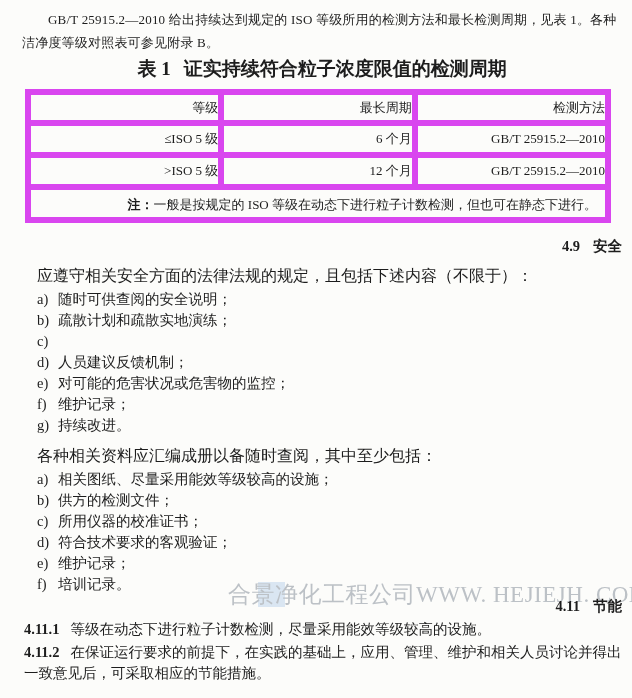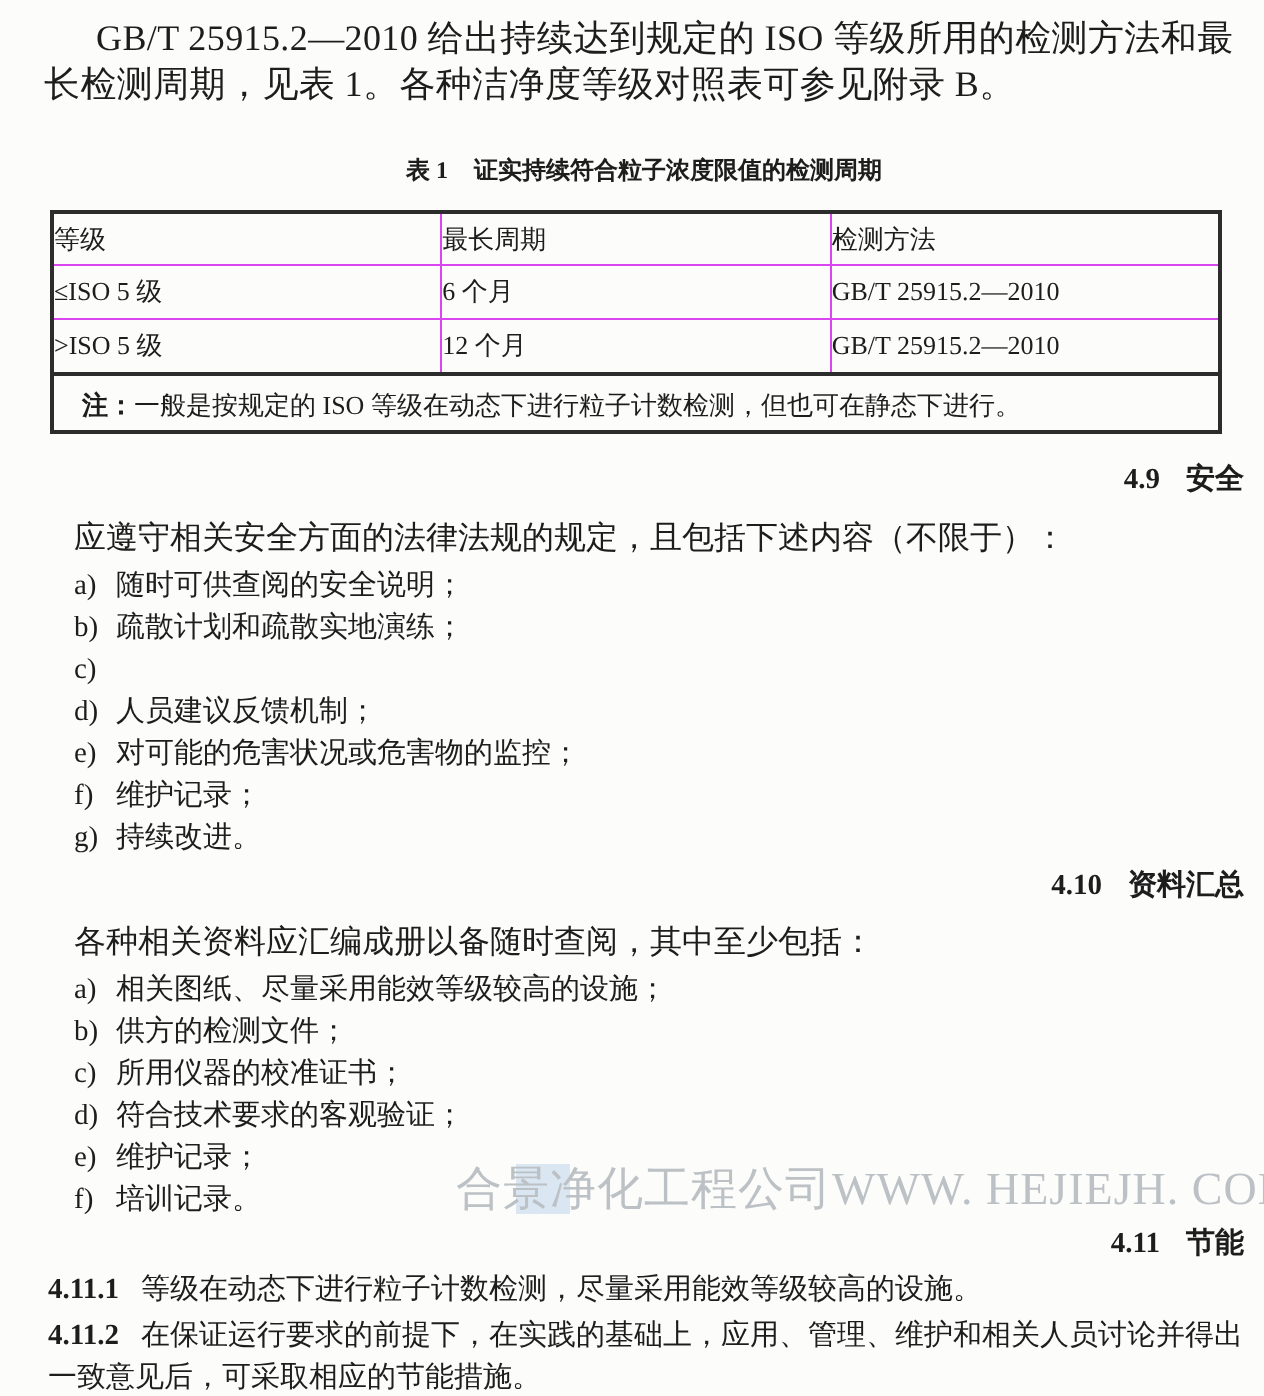--- a/index.html
+++ b/index.html
@@ -3,35 +3,35 @@
 <meta charset="utf-8">
 <style>
   html,body{margin:0;padding:0;background:#e9e9e7;}
   .page{
     position:relative;width:632px;height:698px;margin:0 auto;
     background:#fcfcfa;overflow:hidden;
     font-family:"Liberation Serif","DejaVu Serif",serif;
     color:#1d1d1d;
   }
   .content{position:relative;z-index:1;padding:8px 10px 0 22px;}
-  .intro{margin:0;font-size:18px;line-height:23px;text-indent:26px;letter-spacing:0.2px;}
-  .caption{text-align:center;font-weight:bold;font-size:12px;margin-top:22px;line-height:18px;}
+  .intro{margin:0;font-size:13px;line-height:23px;text-indent:26px;letter-spacing:0.2px;}
+  .caption{text-align:center;font-weight:bold;font-size:19px;margin-top:6px;line-height:18px;}
   .caption .cap-label{margin-right:13px;}
   table.t1{
     border-collapse:collapse;table-layout:fixed;
     margin:11px 0 0 3px;width:586px;font-size:13px;
     border:2px solid #2c2c2c;
   }
   table.t1 th, table.t1 td{
-    border:1px solid #d946ef;text-align:left;font-weight:normal;padding:0;
+    border:6px solid #d946ef;text-align:right;font-weight:normal;padding:0;
   }
   table.t1 th{height:25px;}
   table.t1 td{height:26px;}
   table.t1 .note-cell{
-    border-top:2px solid #2c2c2c;text-align:left;height:auto;
+    border-top:2px solid #2c2c2c;text-align:right;height:auto;
     padding:6px 8px 4px 14px;line-height:17px;
   }
   .note-label{font-weight:bold;}
   h2.sec{font-size:14.5px;font-weight:bold;margin:14px 0 0 3px;line-height:18px;text-align:right;}
   h2.sec .num{margin-right:13px;}
   h2.sec.sec-410{margin-top:4px;}
   h2.sec.sec-411{margin-top:2px;}
   .spara{margin:9px 0 0 15px;font-size:16px;line-height:23px;}
   .spara.sp2{margin-top:8px;}
   .list{margin:2px 0 0 15px;font-size:14.5px;}
@@ -121,23 +121,20 @@
       <div class="li">
         <span class="lt">f)</span>
           <span>维护记录；</span>
       </div>
       <div class="li">
         <span class="lt">g)</span>
           <span>持续改进。</span>
       </div>
     </div>
 
-    <h2 class="sec sec-410">
-      <span class="num">4.10</span><span>资料汇总</span>
-    </h2>
     <p class="spara sp2">各种相关资料应汇编成册以备随时查阅，其中至少包括：</p>
     <div class="list">
       <div class="li">
         <span class="lt">a)</span>
           <span>相关图纸、尽量采用能效等级较高的设施；</span>
       </div>
       <div class="li">
         <span class="lt">b)</span>
           <span>供方的检测文件；</span>
       </div>

